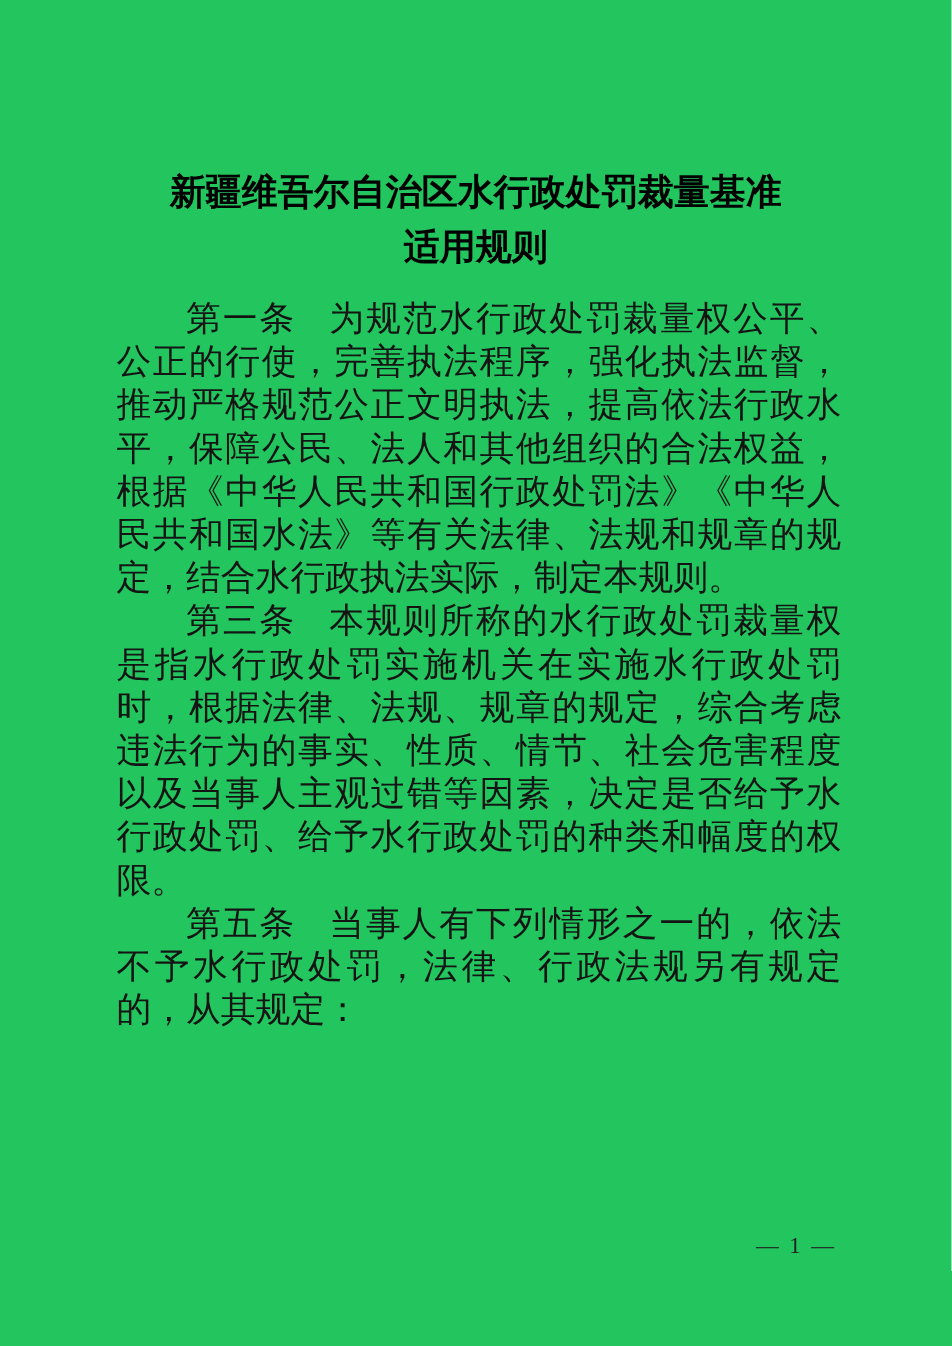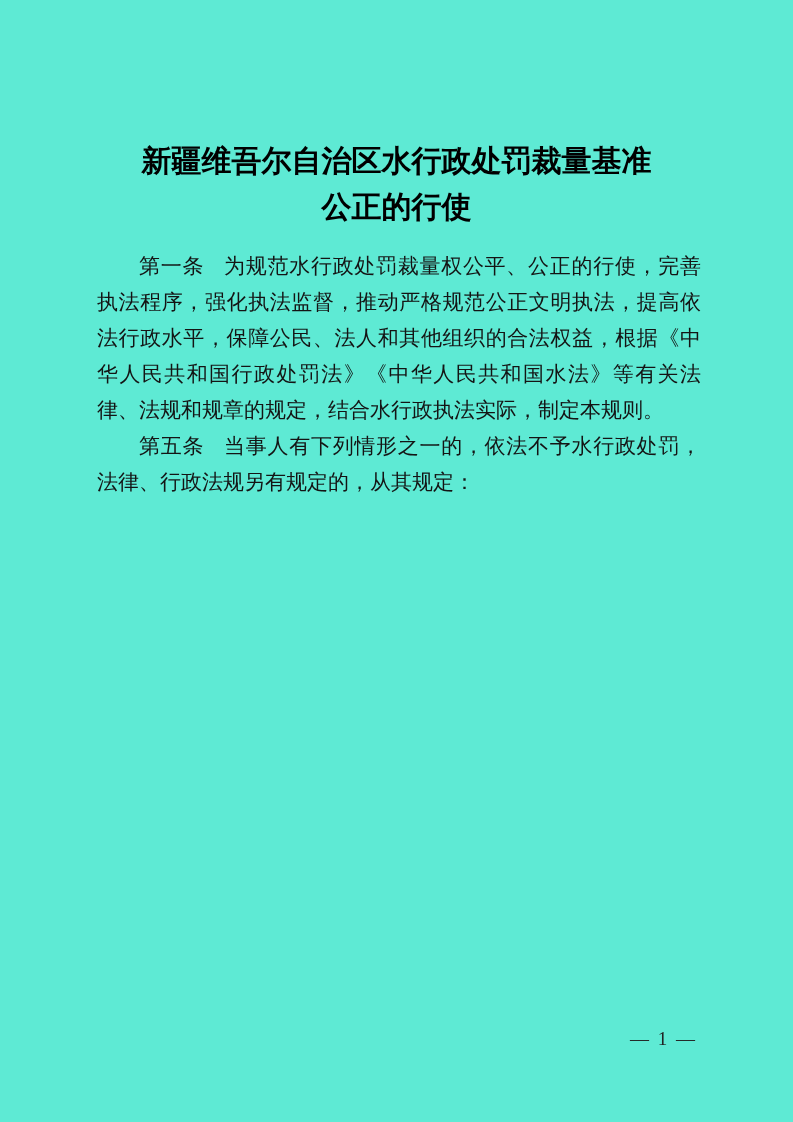--- a/index.html
+++ b/index.html
@@ -4,40 +4,40 @@
 <style>
   html, body {
     margin: 0;
     padding: 0;
     background: #ffffff;
   }
   .page {
     position: relative;
     width: 793px;
     height: 1122px;
-    background: #5eead4;
+    background: #22c55e;
     color: #111111;
     font-family: "Liberation Serif", "DejaVu Serif", serif;
     overflow: hidden;
     box-sizing: border-box;
   }
   .doc-title {
     margin: 0;
     padding-top: 138px;
     text-align: center;
     font-size: 30px;
     line-height: 46px;
     font-weight: bold;
     color: #000000;
     letter-spacing: 0px;
   }
   .doc-body {
     width: 604px;
     margin: 18px auto 0 97px;
-    font-size: 21px;
+    font-size: 29px;
     line-height: 36px;
     text-align: justify;
     color: #141414;
   }
   .doc-body p {
     margin: 0;
     padding: 0;
     text-indent: 2em;
   }
   .article-label {
@@ -54,23 +54,24 @@
     white-space: pre;
   }
 </style>
 </head>
 <body>
 
 <div class="page">
 
   <h1 class="doc-title">
     <span style="display:block">新疆维吾尔自治区水行政处罚裁量基准</span>
-    <span style="display:block">公正的行使</span>
+    <span style="display:block">适用规则</span>
   </h1>
 
   <div class="doc-body">
     <p><span class="article-label">第一条</span><span>为规范水行政处罚裁量权公平、公正的行使，完善执法程序，强化执法监督，推动严格规范公正文明执法，提高依法行政水平，保障公民、法人和其他组织的合法权益，根据《中华人民共和国行政处罚法》《中华人民共和国水法》等有关法律、法规和规章的规定，结合水行政执法实际，制定本规则。</span></p>
+    <p><span class="article-label">第三条</span><span>本规则所称的水行政处罚裁量权是指水行政处罚实施机关在实施水行政处罚时，根据法律、法规、规章的规定，综合考虑违法行为的事实、性质、情节、社会危害程度以及当事人主观过错等因素，决定是否给予水行政处罚、给予水行政处罚的种类和幅度的权限。</span></p>
     <p><span class="article-label">第五条</span><span>当事人有下列情形之一的，依法不予水行政处罚，法律、行政法规另有规定的，从其规定：</span></p>
   </div>
 
   <div class="page-footer">— 1 —</div>
 
 </div>
 
 </body></html>

